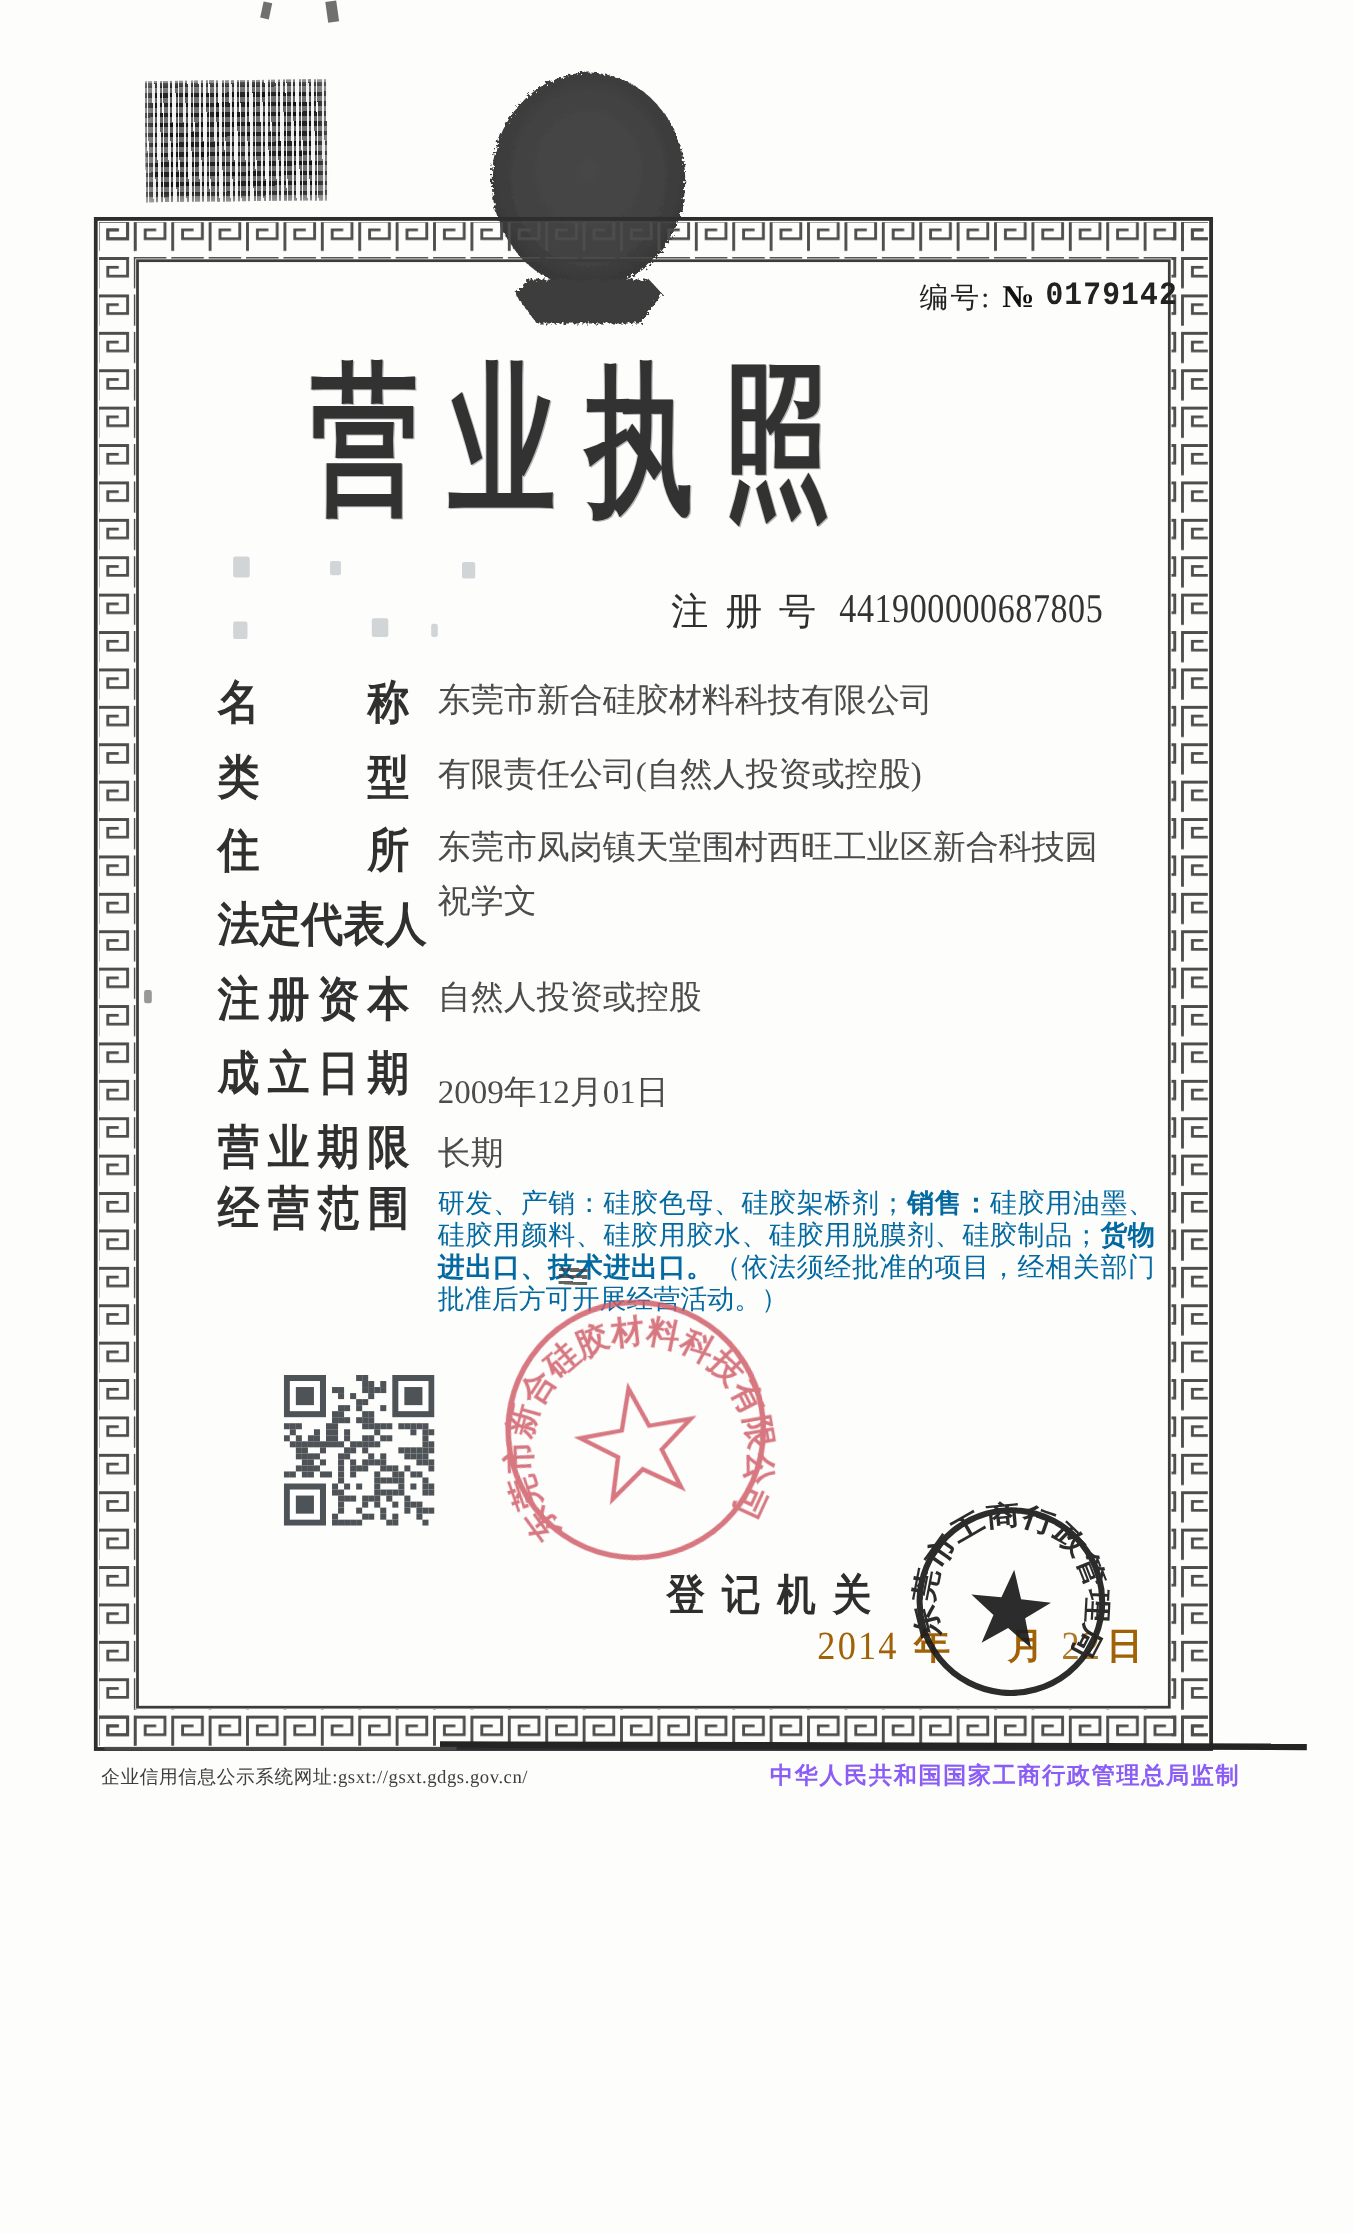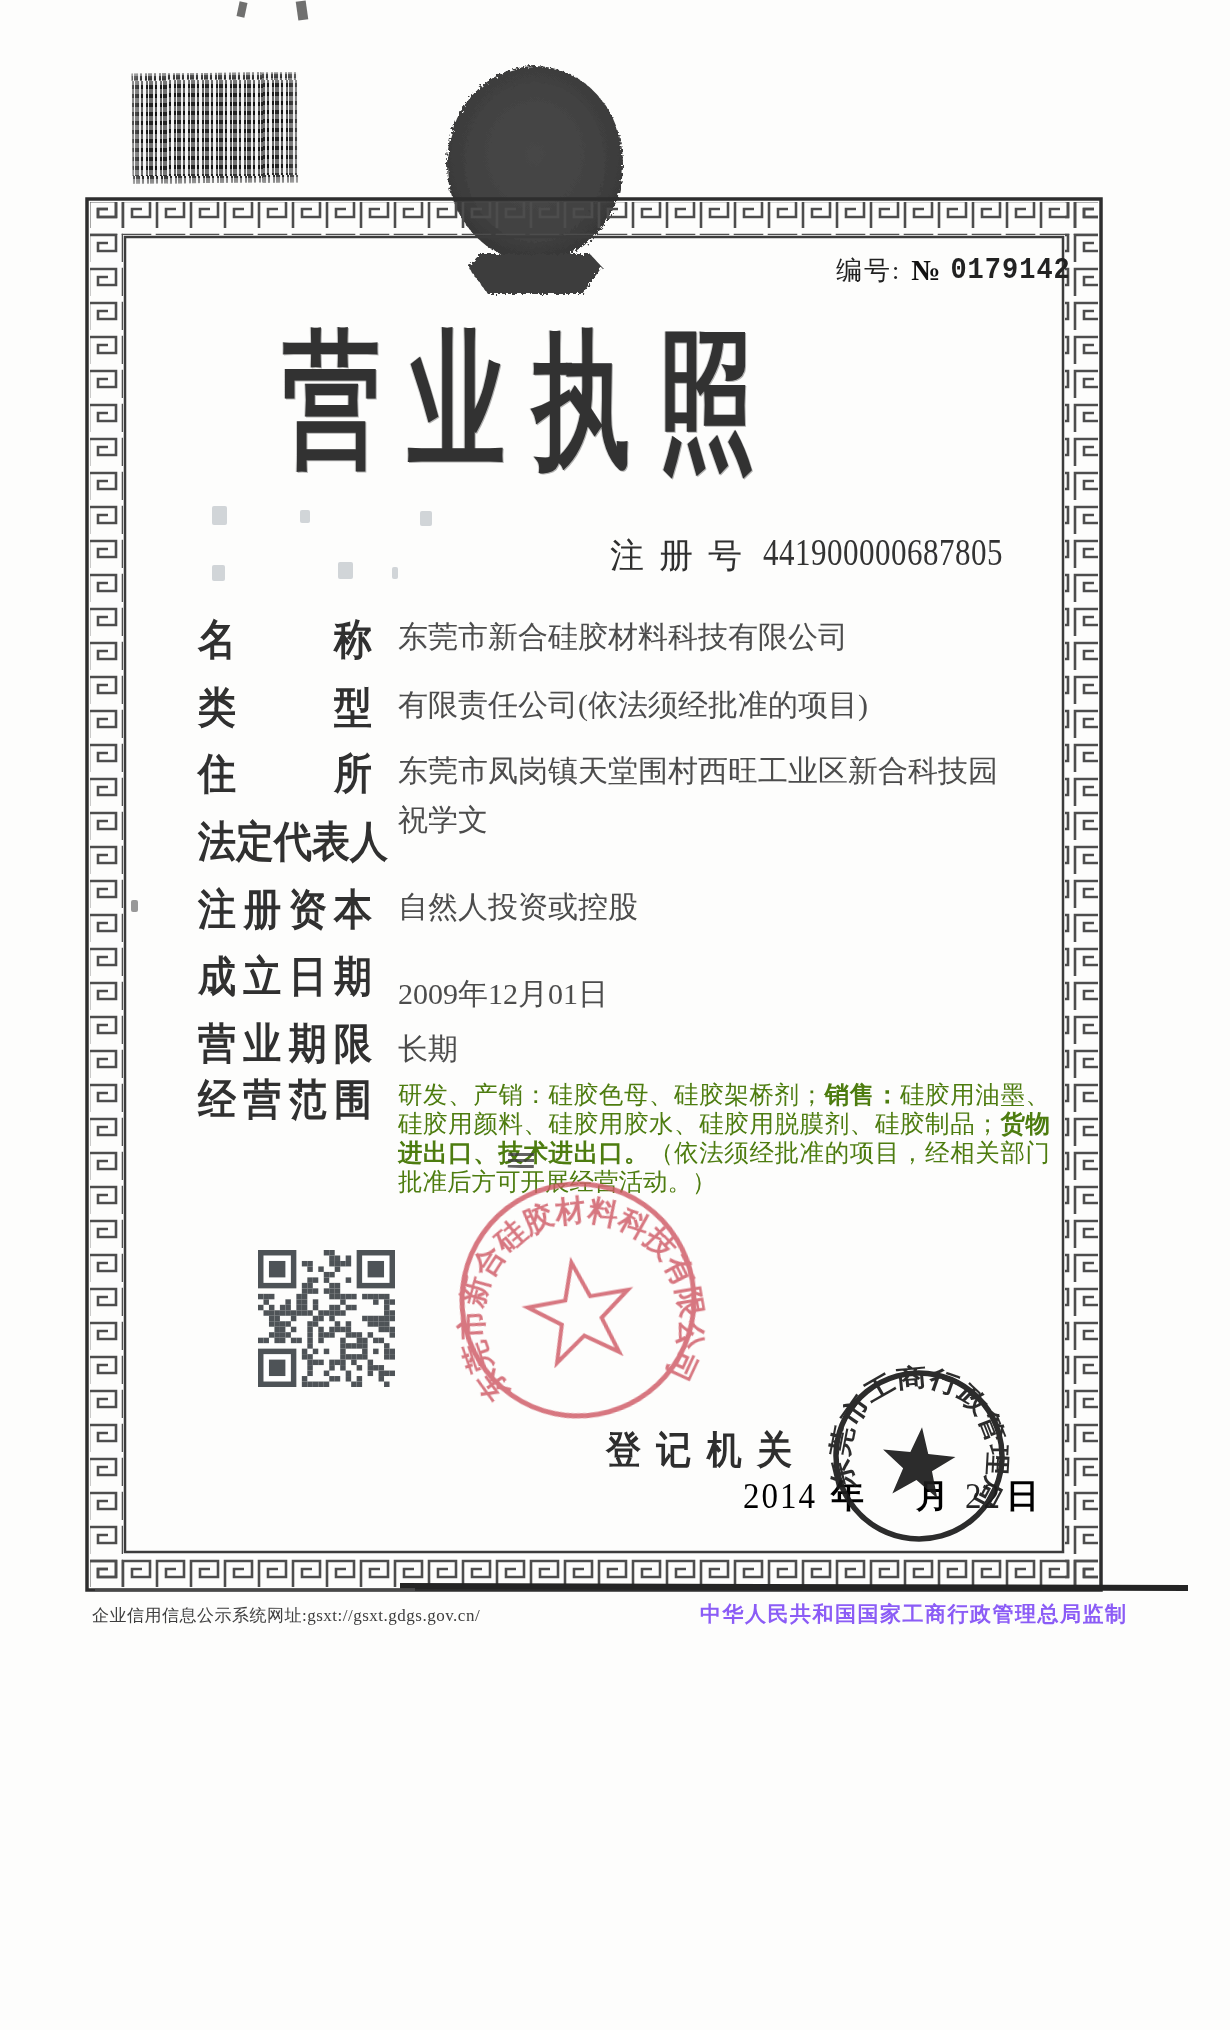--- a/index.html
+++ b/index.html
@@ -56,29 +56,29 @@
     left:198px;width:174px;display:flex;justify-content:space-between;
     font-size:38px;font-weight:600;color:#303030;line-height:1.15;
     transform:scaleY(1.12);transform-origin:top left;
   }
   .fvalue{
     left:398px;width:660px;
     font-size:30px;color:#4c4c4c;line-height:1.1;white-space:nowrap;
   }
   .scopeval{
     left:398px;width:652px;
-    font-size:24.5px;color:#4d7c0f;line-height:29px;
+    font-size:24.5px;color:#0369a1;line-height:29px;
     text-align:justify;text-justify:inter-ideograph;white-space:normal;
   }
 
   
   .registrar{left:606px;top:1424px;display:flex;justify-content:space-between;width:186px;
     font-size:35px;font-weight:600;color:#2e2e2e;transform:scaleY(1.1);transform-origin:top left;}
   .dateline{left:743px;top:1474px;display:flex;align-items:baseline;white-space:nowrap;
-    font-size:33px;color:#000000;}
+    font-size:33px;color:#a16207;}
   .dateline .y{letter-spacing:2px;transform:scaleY(1.1);}
   .dateline .u{font-weight:600;}
 
   
   .company-seal{left:447px;top:1169px;width:262px;height:262px;opacity:.82;filter:blur(.4px);transform:rotate(-10deg);}
   .registry-seal{left:827px;top:1364px;width:184px;height:184px;opacity:.93;transform:rotate(6deg);}
 
   
   .qr{left:258px;top:1250px;width:137px;height:137px;}
 
@@ -166,21 +166,21 @@
 <div class="abs flabel" style="top:616px">
     <span>名</span>
     <span>称</span>
   </div>
 <div class="abs fvalue" style="top:620px">东莞市新合硅胶材料科技有限公司</div>
 
 <div class="abs flabel" style="top:684px">
     <span>类</span>
     <span>型</span>
   </div>
-<div class="abs fvalue" style="top:688px">有限责任公司(依法须经批准的项目)</div>
+<div class="abs fvalue" style="top:688px">有限责任公司(自然人投资或控股)</div>
 
 <div class="abs flabel" style="top:750px">
     <span>住</span>
     <span>所</span>
   </div>
 <div class="abs fvalue" style="top:754px">东莞市凤岗镇天堂围村西旺工业区新合科技园</div>
 
 <div class="abs flabel" style="top:818px">
     <span>法</span>
     <span>定</span>

